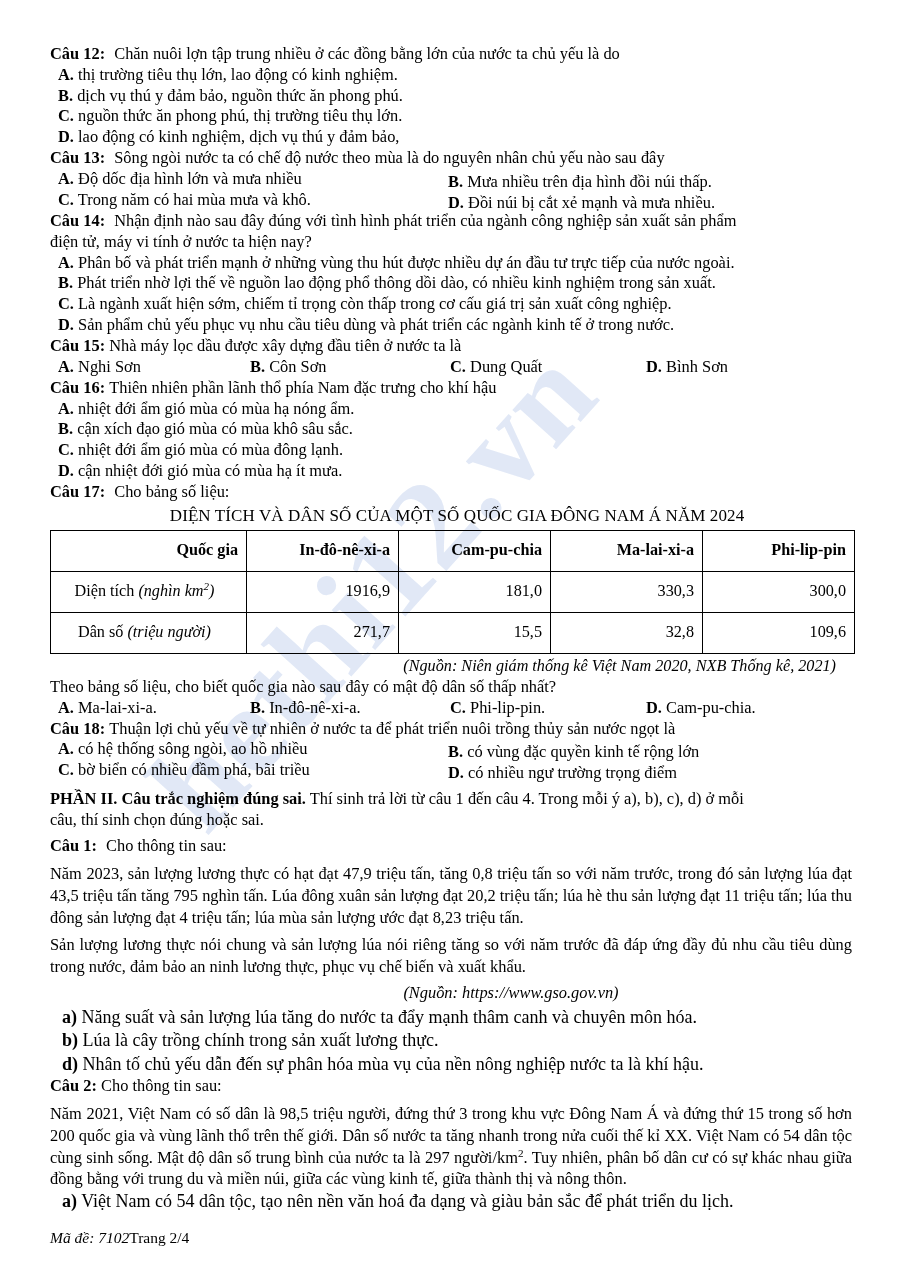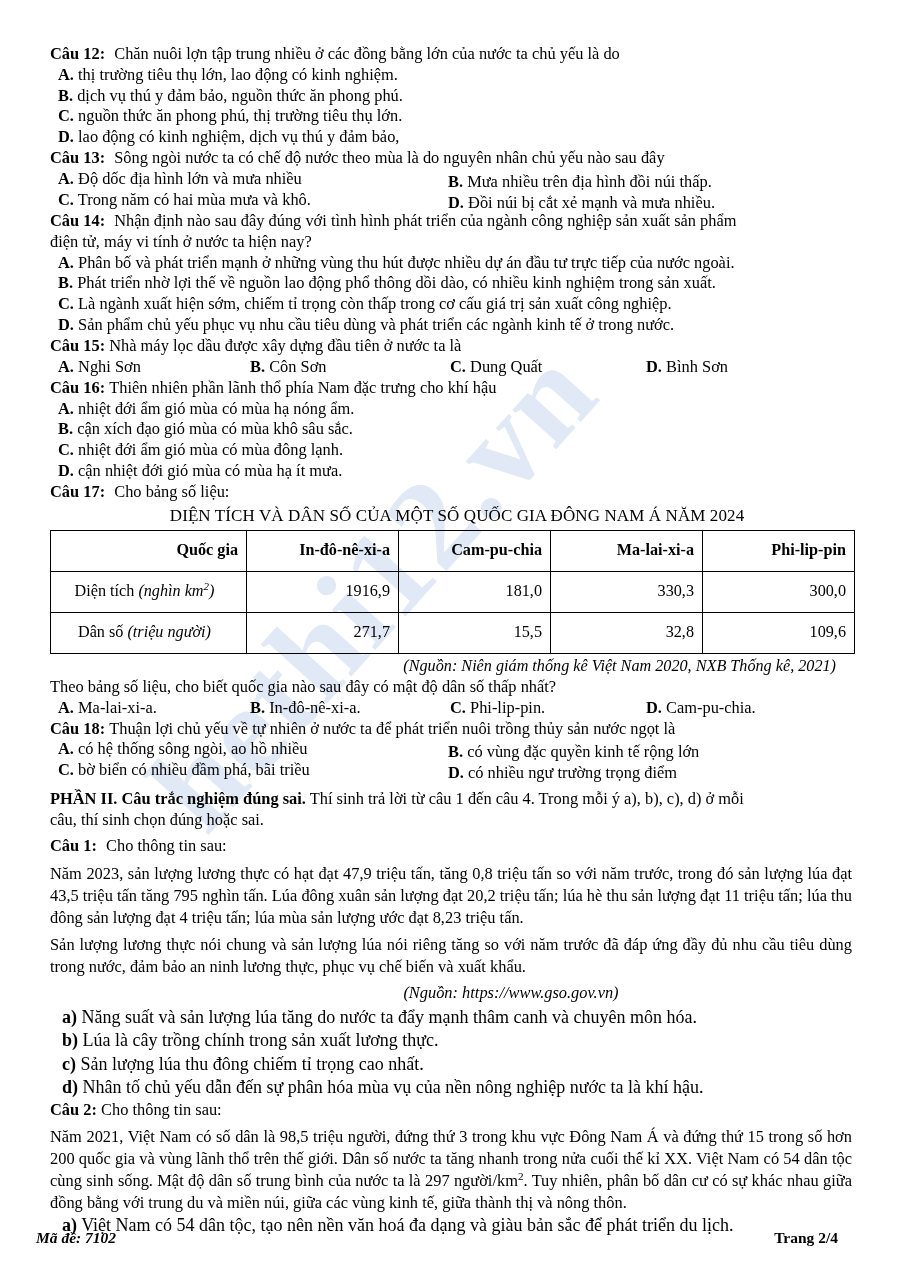--- a/index.html
+++ b/index.html
@@ -150,28 +150,26 @@
     line-height: 1.33;
     text-align: justify;
     margin: 6px 0 0 0;
   }
 
   sup { font-size: 0.68em; vertical-align: super; line-height: 0; }
 
   
   .footer {
     position: absolute;
-    left: 36px;
+    left: 50px;
     top: 1229px;
     width: 802px;
     display: flex;
-    justify-content: space-between;
     align-items: baseline;
     font-size: 15.5px;
-    font-weight: bold;
   }
   .footer .code { font-style: italic; }
   .footer .pageno { font-style: normal; }
 </style>
 </head>
 <body>
 
 <div id="watermark">
   <div class="wm-text">hethi12.vn</div>
 </div>
@@ -400,24 +398,20 @@
 
     <div class="sub-item">
       <b>a)</b>
       <span>Năng suất và sản lượng lúa tăng do nước ta đẩy mạnh thâm canh và chuyên môn hóa.</span>
     </div>
     <div class="sub-item">
       <b>b)</b>
       <span>Lúa là cây trồng chính trong sản xuất lương thực.</span>
     </div>
     <div class="sub-item">
-      <b>c)</b>
-      <span>Sản lượng lúa thu đông chiếm tỉ trọng cao nhất.</span>
-    </div>
-    <div class="sub-item">
       <b>d)</b>
       <span>Nhân tố chủ yếu dẫn đến sự phân hóa mùa vụ của nền nông nghiệp nước ta là khí hậu.</span>
     </div>
 
     <div class="line qhead">
       <span>Câu 2:</span>
       <span class="qbody">Cho thông tin sau:</span>
     </div>
 
     <div class="block-para"><span>Năm 2021, Việt Nam có số dân là 98,5 triệu người, đứng thứ 3 trong khu vực Đông Nam Á và đứng thứ 15 trong số hơn 200 quốc gia và vùng lãnh thổ trên thế giới. Dân số nước ta tăng nhanh trong nửa cuối thế kỉ XX. Việt Nam có 54 dân tộc cùng sinh sống. Mật độ dân số trung bình của nước ta là 297 người/km</span><sup>2</sup><span>. Tuy nhiên, phân bố dân cư có sự khác nhau giữa đồng bằng với trung du và miền núi, giữa các vùng kinh tế, giữa thành thị và nông thôn.</span></div>

